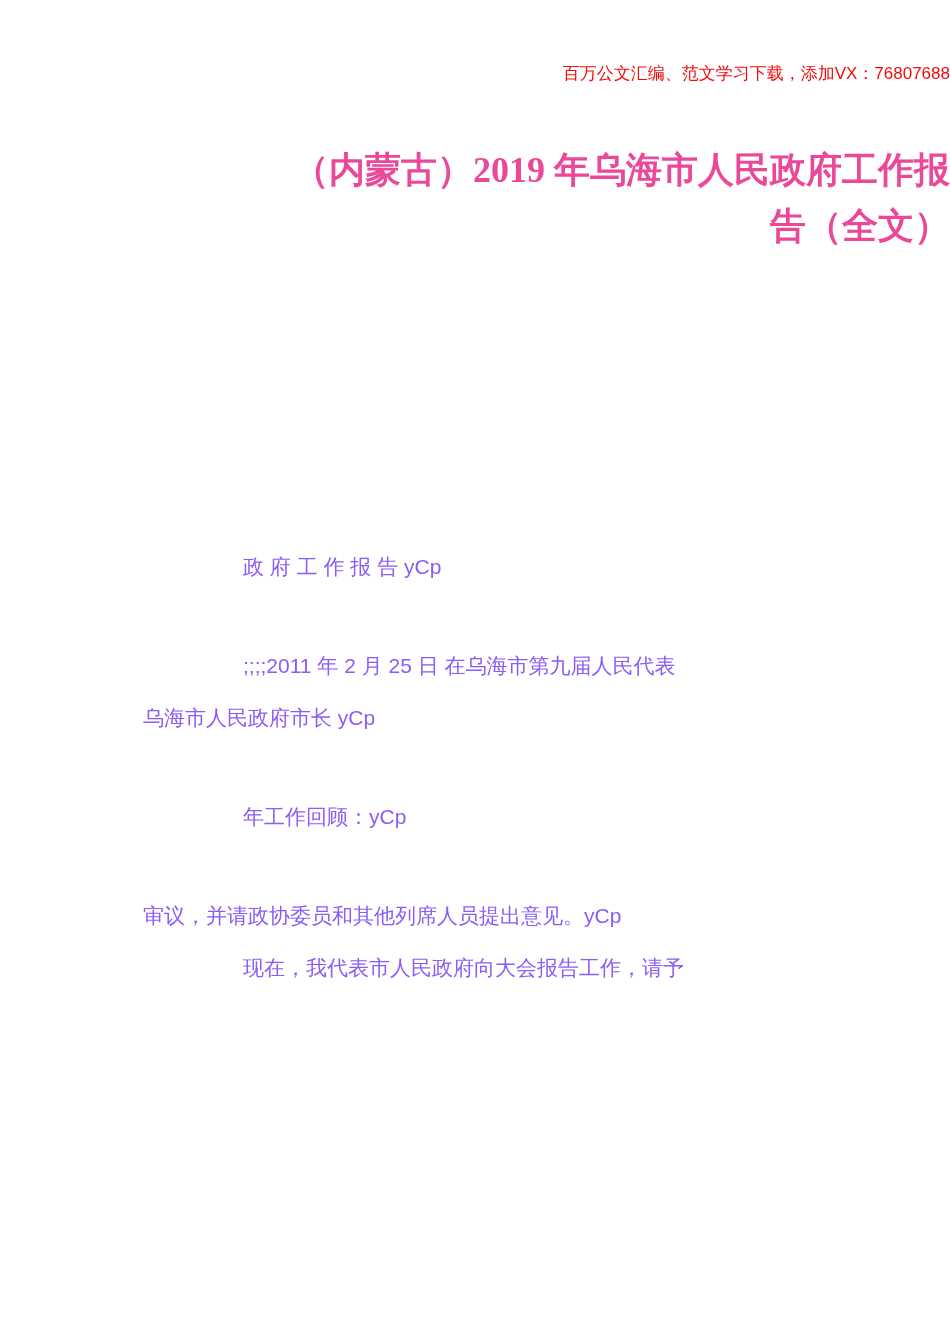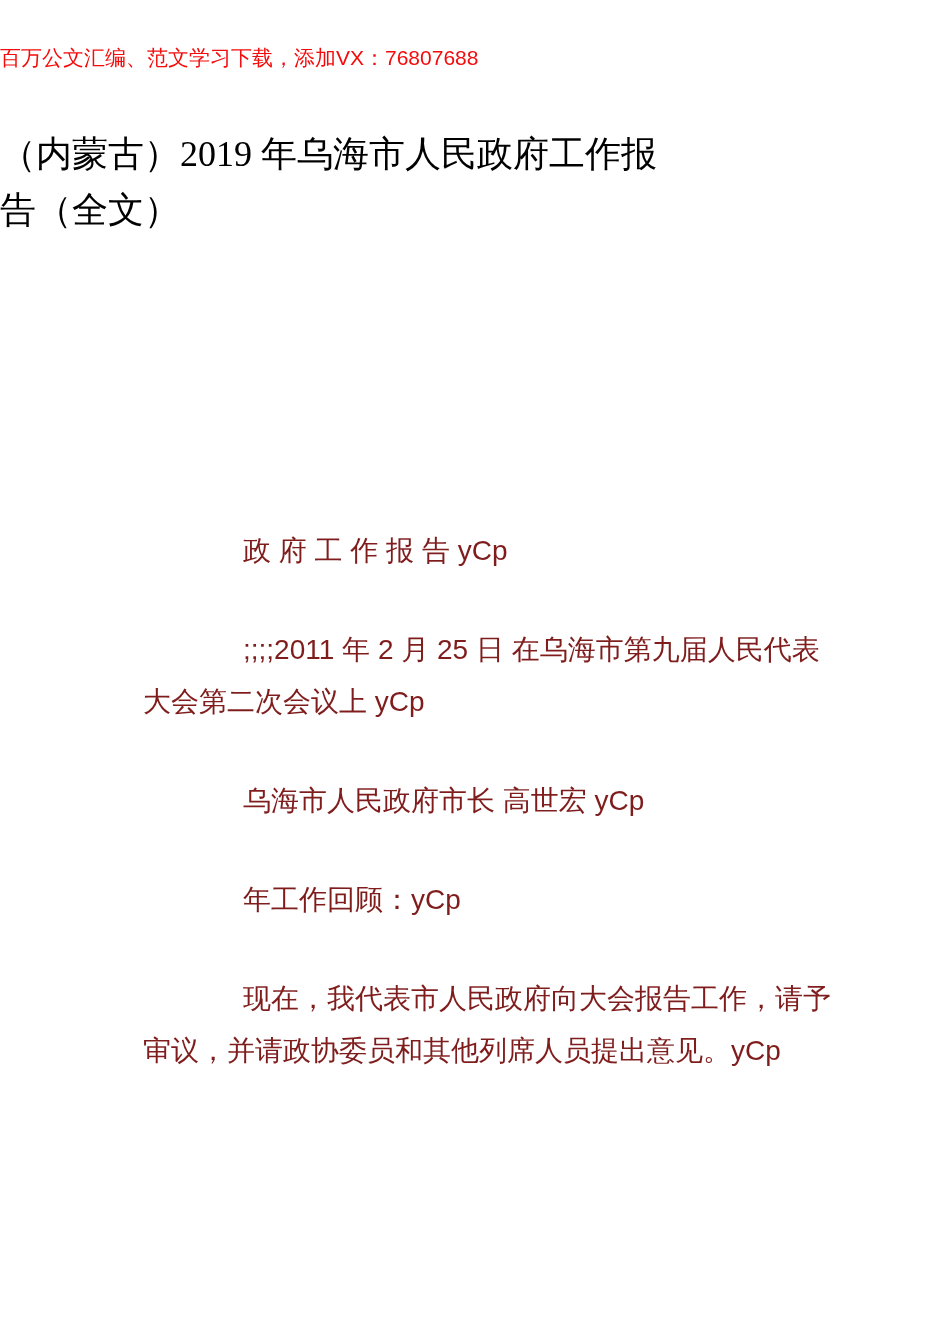--- a/index.html
+++ b/index.html
@@ -12,45 +12,45 @@
     color: #000000;
     overflow: hidden;
     position: relative;
   }
   .page {
     width: 950px;
     height: 1344px;
     background: #ffffff;
   }
   .red-note {
-    padding-top: 42px;
-    text-align: left;
-    font-size: 21px;
+    padding-top: 58px;
+    text-align: right;
+    font-size: 17px;
     line-height: 32px;
     color: #f40b0b;
     font-weight: normal;
   }
   .doc-title {
     margin-top: 52px;
-    text-align: left;
+    text-align: right;
     font-family: "Liberation Serif", "DejaVu Serif", serif;
-    font-weight: normal;
+    font-weight: bold;
     font-size: 36px;
     line-height: 56px;
-    color: #000000;
+    color: #ec4899;
   }
   .content {
     padding-left: 143px;
     padding-right: 138px;
   }
   .para {
-    font-size: 28px;
+    font-size: 21px;
     line-height: 52px;
     margin-bottom: 47px;
-    color: #7f1d1d;
+    color: #8b5cf6;
   }
   .para:first-of-type {
     margin-top: 287px;
   }
   .para .line {
     white-space: nowrap;
   }
   .para .line.indent {
     padding-left: 100px;
   }
@@ -68,31 +68,28 @@
   </div>
 
   <div class="content">
 
     <div class="para">
       <div class="line indent">政 府 工 作 报 告 yCp</div>
     </div>
 
     <div class="para">
       <div class="line indent">;;;;2011 年 2 月 25 日 在乌海市第九届人民代表</div>
-      <div class="line">大会第二次会议上 yCp</div>
+      <div class="line">乌海市人民政府市长 yCp</div>
     </div>
 
-    <div class="para">
-      <div class="line indent">乌海市人民政府市长 高世宏 yCp</div>
-    </div>
 
     <div class="para">
       <div class="line indent">年工作回顾：yCp</div>
     </div>
 
     <div class="para">
+      <div class="line">审议，并请政协委员和其他列席人员提出意见。yCp</div>
       <div class="line indent">现在，我代表市人民政府向大会报告工作，请予</div>
-      <div class="line">审议，并请政协委员和其他列席人员提出意见。yCp</div>
     </div>
 
 
   </div>
 </div>
 
 </body></html>

